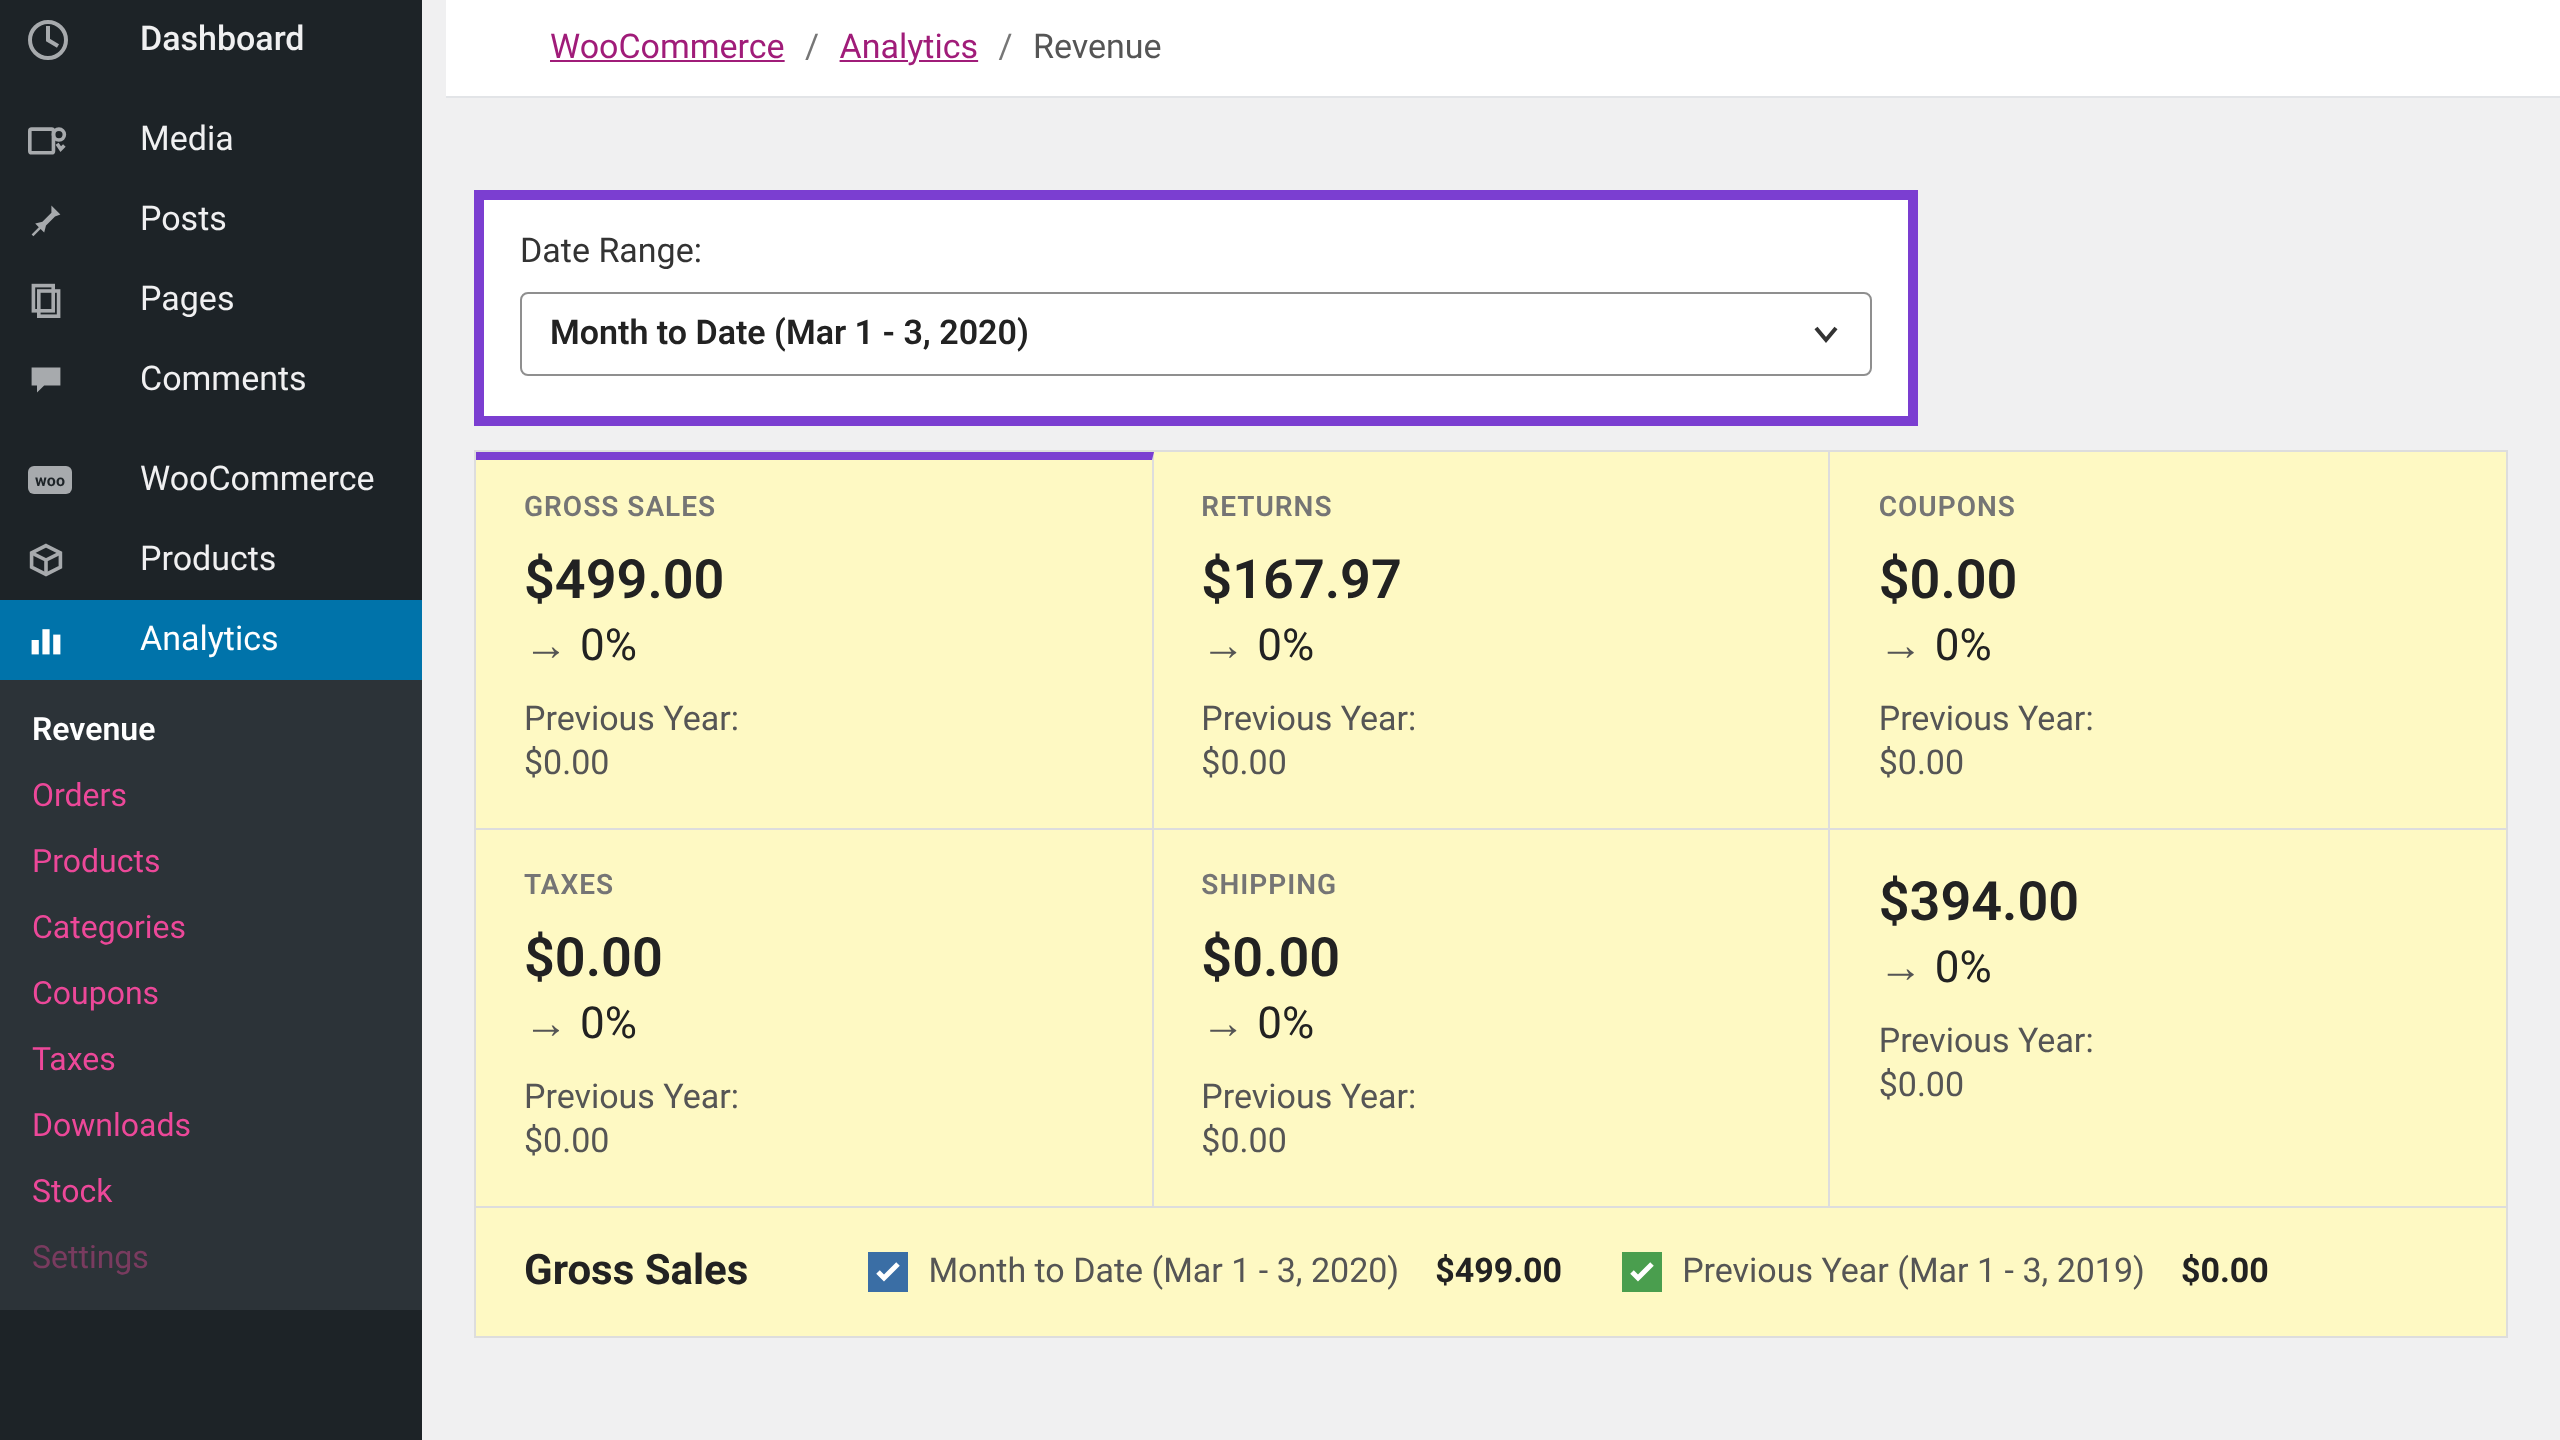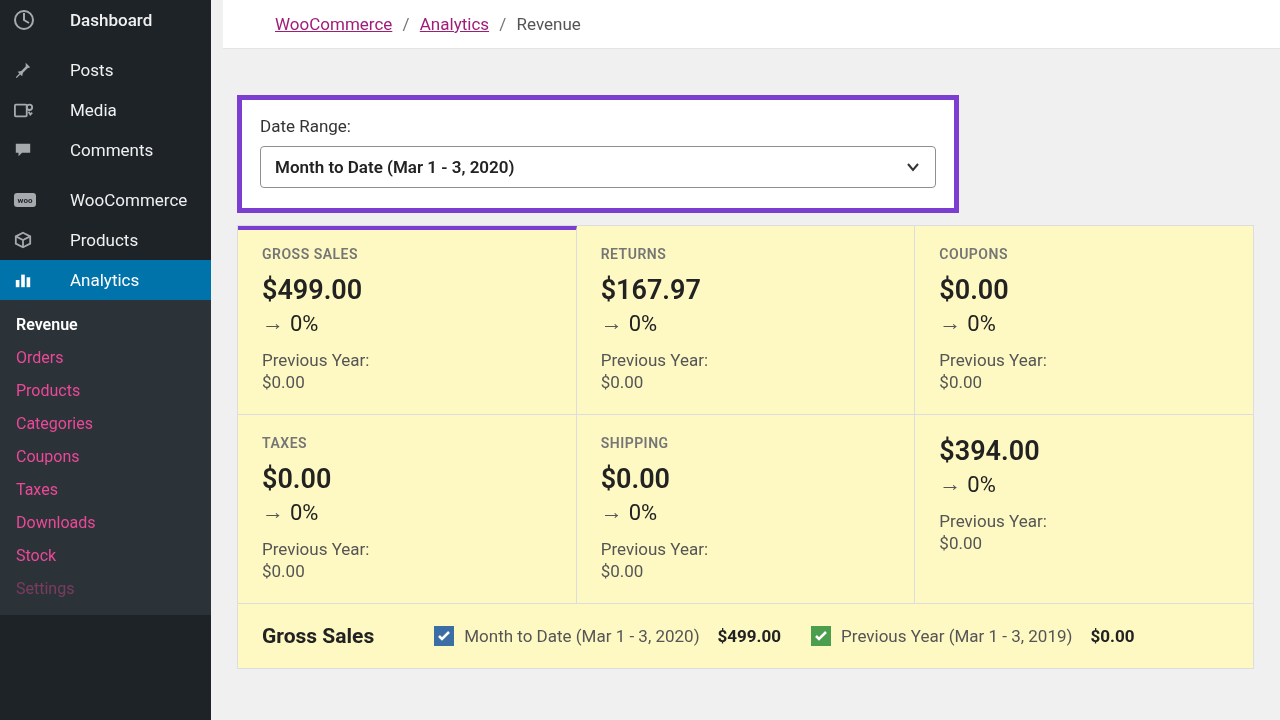--- a/index.html
+++ b/index.html
@@ -56,35 +56,44 @@
       <svg width="20" height="20" viewBox="0 0 20 20" fill="currentColor">
           <circle cx="10" cy="10" r="9" fill="none" stroke="currentColor" stroke-width="2"></circle>
           <path d="M10 3v7l5 3" stroke="currentColor" stroke-width="2" fill="none"></path>
         </svg>
     </span>
     <span>Dashboard</span>
   </div>
   <div style="height:10px"></div>
   <div class="sidebar-item">
     <span class="icon">
-      <svg width="18" height="18" viewBox="0 0 20 20" fill="currentColor">
-          <path d="M13 2l5 5-3 1-5 5-1 4-2-2-4 4-1-1 4-4-2-2 4-1 5-5z"></path>
-        </svg>
-    </span>
-    <span>Posts</span>
-  </div>
-  <div class="sidebar-item">
-    <span class="icon">
       <svg width="20" height="18" viewBox="0 0 22 18" fill="currentColor">
           <rect x="1" y="3" width="13" height="13" rx="1" fill="none" stroke="currentColor" stroke-width="2"></rect>
           <circle cx="17" cy="6" r="3" fill="none" stroke="currentColor" stroke-width="2"></circle>
           <path d="M16 11l2 3 2-2" stroke="currentColor" stroke-width="2" fill="none"></path>
         </svg>
     </span>
     <span>Media</span>
+  </div>
+  <div class="sidebar-item">
+    <span class="icon">
+      <svg width="18" height="18" viewBox="0 0 20 20" fill="currentColor">
+          <path d="M13 2l5 5-3 1-5 5-1 4-2-2-4 4-1-1 4-4-2-2 4-1 5-5z"></path>
+        </svg>
+    </span>
+    <span>Posts</span>
+  </div>
+  <div class="sidebar-item">
+    <span class="icon">
+      <svg width="18" height="18" viewBox="0 0 20 20" fill="currentColor">
+          <rect x="3" y="2" width="11" height="14" fill="none" stroke="currentColor" stroke-width="2"></rect>
+          <rect x="6" y="5" width="11" height="14" fill="none" stroke="currentColor" stroke-width="2"></rect>
+        </svg>
+    </span>
+    <span>Pages</span>
   </div>
   <div class="sidebar-item">
     <span class="icon">
       <svg width="18" height="18" viewBox="0 0 20 20" fill="currentColor">
           <path d="M2 3h16v10H9l-4 4v-4H2z"></path>
         </svg>
     </span>
     <span>Comments</span>
   </div>
   <div style="height:10px"></div>

